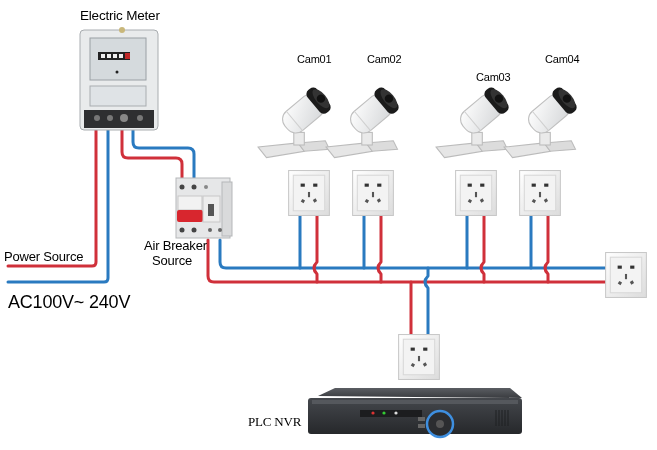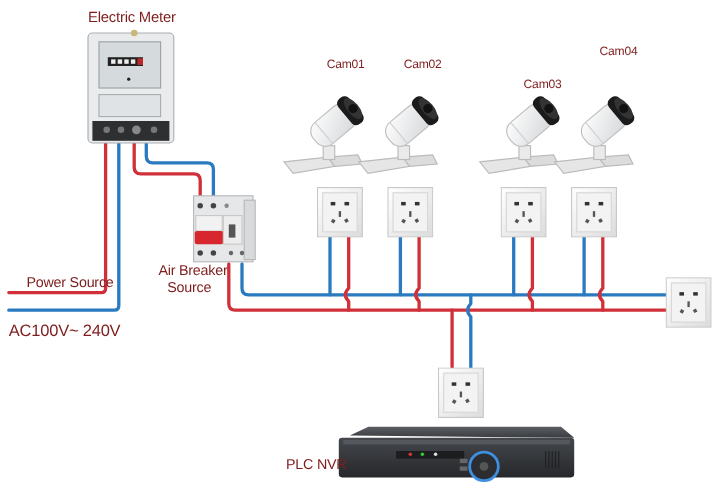--- a/index.html
+++ b/index.html
@@ -1,18 +1,18 @@
 <!DOCTYPE html>
 <html><head>
 <meta charset="utf-8">
 <style>
   html,body{margin:0;padding:0;background:#fff;}
   body{width:657px;height:450px;position:relative;overflow:hidden;font-family:"Liberation Sans",sans-serif;}
   svg{position:absolute;left:0;top:0;}
-  .lbl{position:absolute;color:#7f1d1d;font-size:13px;white-space:nowrap;letter-spacing:-0.2px;}
+  .lbl{position:absolute;color:#000000;font-size:13px;white-space:nowrap;letter-spacing:-0.2px;}
   .cam-lbl{font-size:11px;}
 </style>
 </head>
 <body>
 
 <svg width="657" height="450" viewBox="0 0 657 450">
   <defs>
     <linearGradient id="camBody" x1="0" y1="0" x2="1" y2="1">
       <stop offset="0" stop-color="#ffffff"></stop>
       <stop offset="1" stop-color="#d4d6d8"></stop>
@@ -149,22 +149,22 @@
       <line x1="496" y1="410" x2="496" y2="426"></line>
       <line x1="499" y1="410" x2="499" y2="426"></line>
       <line x1="502" y1="410" x2="502" y2="426"></line>
       <line x1="505" y1="410" x2="505" y2="426"></line>
       <line x1="508" y1="410" x2="508" y2="426"></line>
     </g>
   </g>
 </svg>
 
 <div class="lbl" style="left:80px;top:8px;font-size:13.5px;">Electric Meter</div>
-<div class="lbl" style="left:24px;top:249px;">Power Source</div>
-<div class="lbl" style="left:8px;top:292px;font-size:15px;">AC100V~ 240V</div>
+<div class="lbl" style="left:4px;top:249px;">Power Source</div>
+<div class="lbl" style="left:8px;top:292px;font-size:18px;">AC100V~ 240V</div>
 <div class="lbl" style="left:144px;top:238px;">Air Breaker</div>
 <div class="lbl" style="left:152px;top:253px;">Source</div>
-<div class="lbl" style="left:260px;top:414px;">PLC NVR</div>
+<div class="lbl" style="left:248px;top:414px;font-family:Liberation Serif, serif;">PLC NVR</div>
 
 <div class="lbl cam-lbl" style="left:297px;top:53px;">Cam01</div>
 <div class="lbl cam-lbl" style="left:367px;top:53px;text-align:right;">Cam02</div>
 <div class="lbl cam-lbl" style="left:476px;top:53px;margin-top:18px;">Cam03</div>
-<div class="lbl cam-lbl" style="left:545px;top:41px;">Cam04</div>
+<div class="lbl cam-lbl" style="left:545px;top:53px;">Cam04</div>
 
 </body></html>

